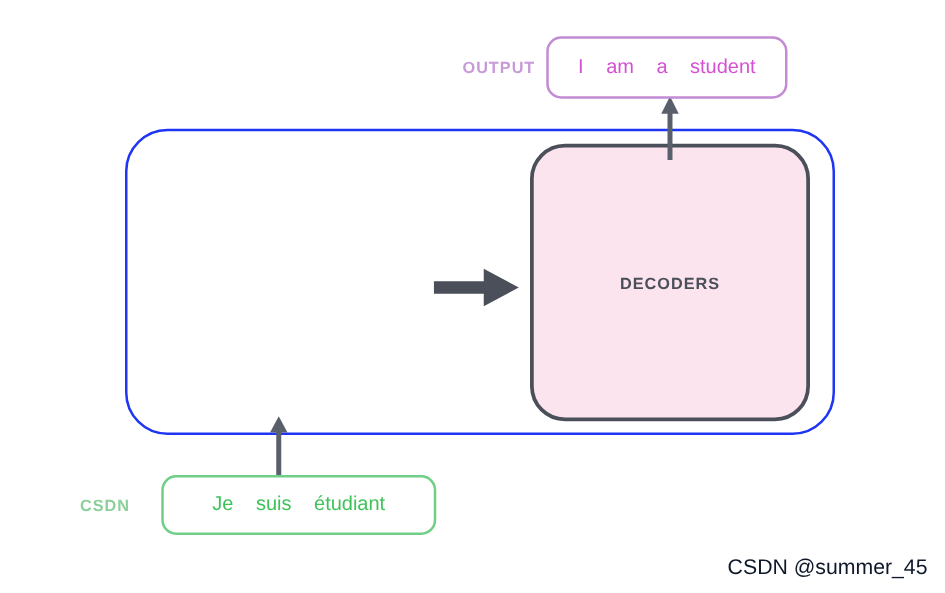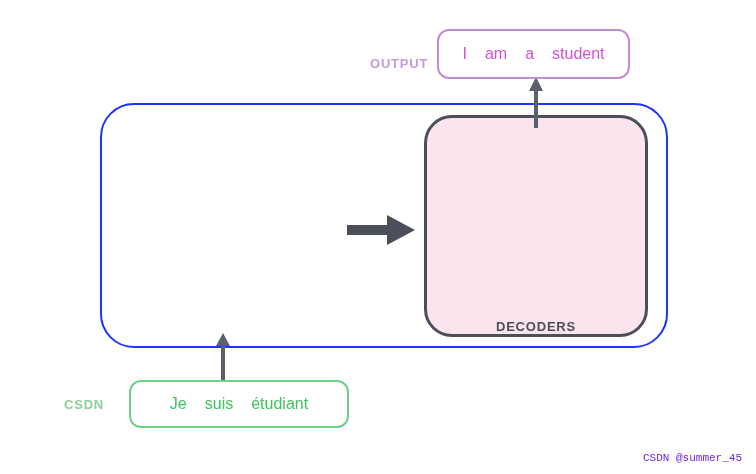--- a/index.html
+++ b/index.html
@@ -54,21 +54,20 @@
     width: 222px;
     height: 222px;
     background: #e3f2e3;
   }
   #decoders-block {
     left: 424px;
     top: 115px;
     width: 224px;
     height: 222px;
     background: #fce4ef;
-    align-items: flex-end;
   }
 
   
   .thick-arrow {
     position: absolute;
     left: 347px;
     top: 213px;
     width: 70px;
     height: 34px;
   }
@@ -128,38 +127,37 @@
   
   .side-label {
     position: absolute;
     font-size: 13px;
     font-weight: bold;
     letter-spacing: 0.8px;
     user-select: none;
   }
   #output-label {
     left: 370px;
-    top: 56px;
+    top: 46px;
     color: #c79ad8;
   }
   #input-label {
     left: 64px;
     top: 397px;
     color: #8ccf9b;
   }
 
   
   #watermark {
     position: absolute;
     right: 14px;
     bottom: 10px;
-    font-size: 11px;
-    color: #6d28d9;
-    user-select: none;
-    font-family: Liberation Mono, monospace;
+    font-size: 17px;
+    color: #0f172a;
+    user-select: none;
   }
 </style>
 </head>
 <body>
 
 <div id="canvas">
 
   <div class="outer-container"></div>
 
 

